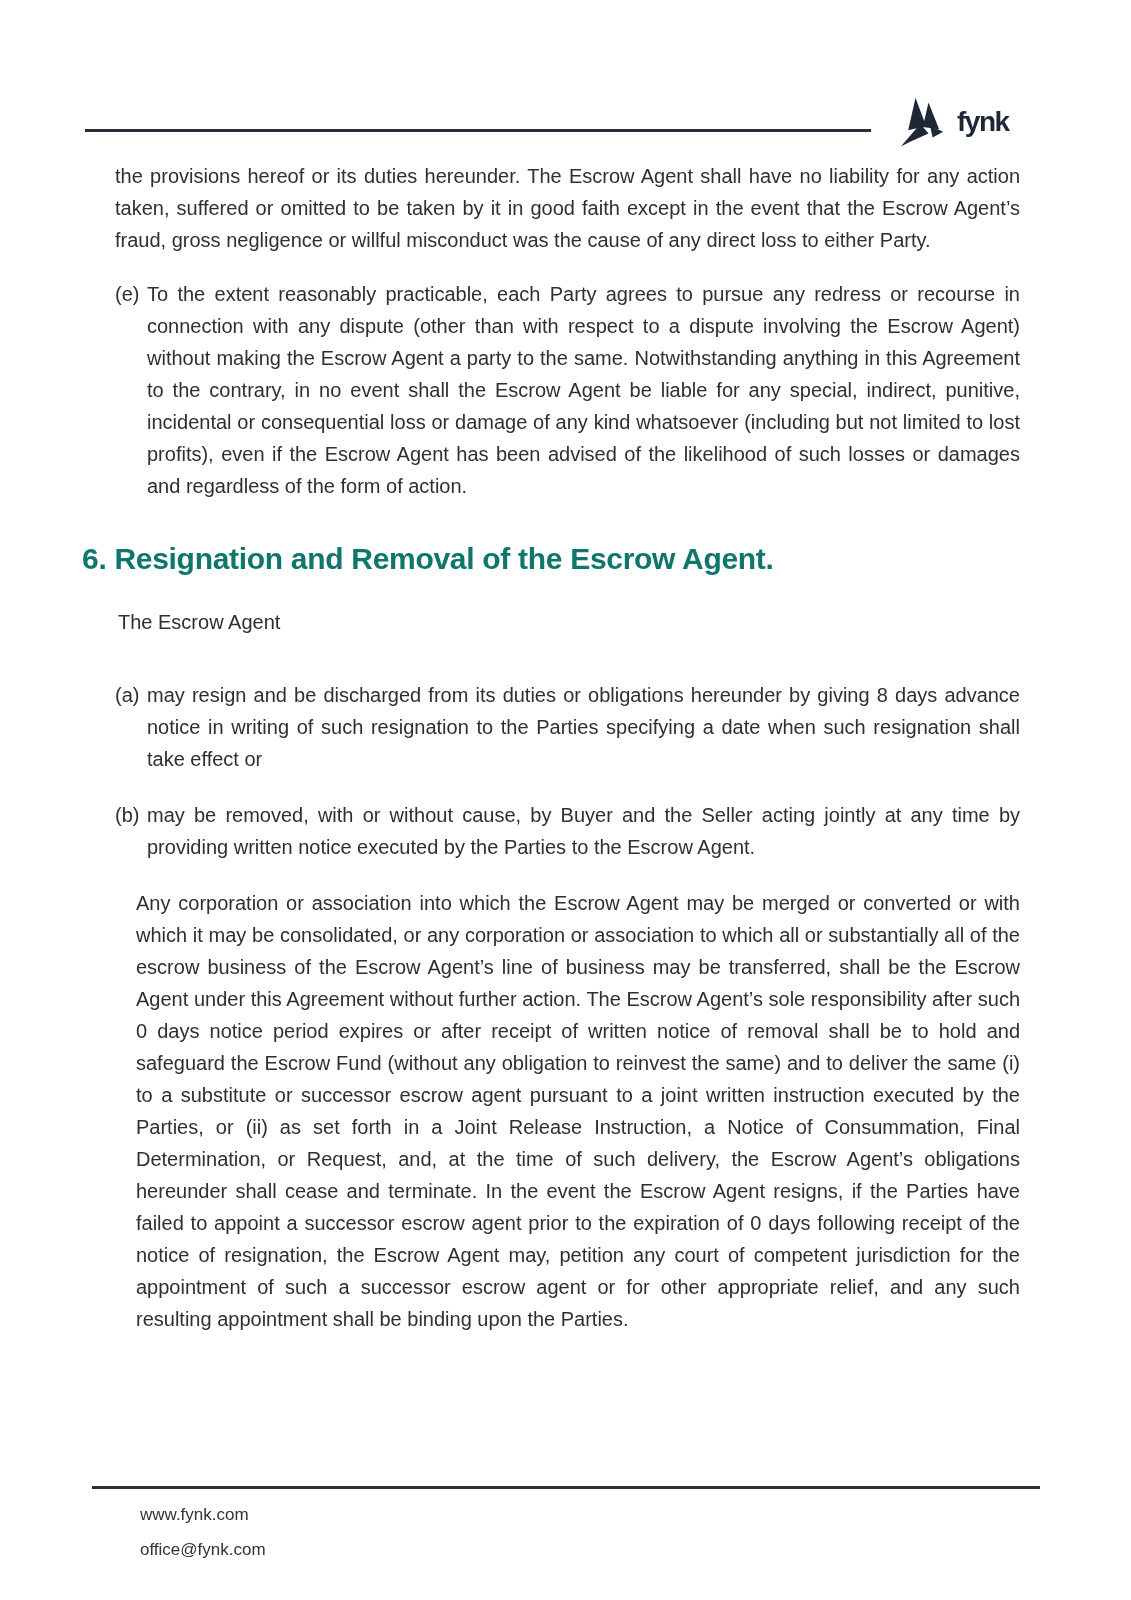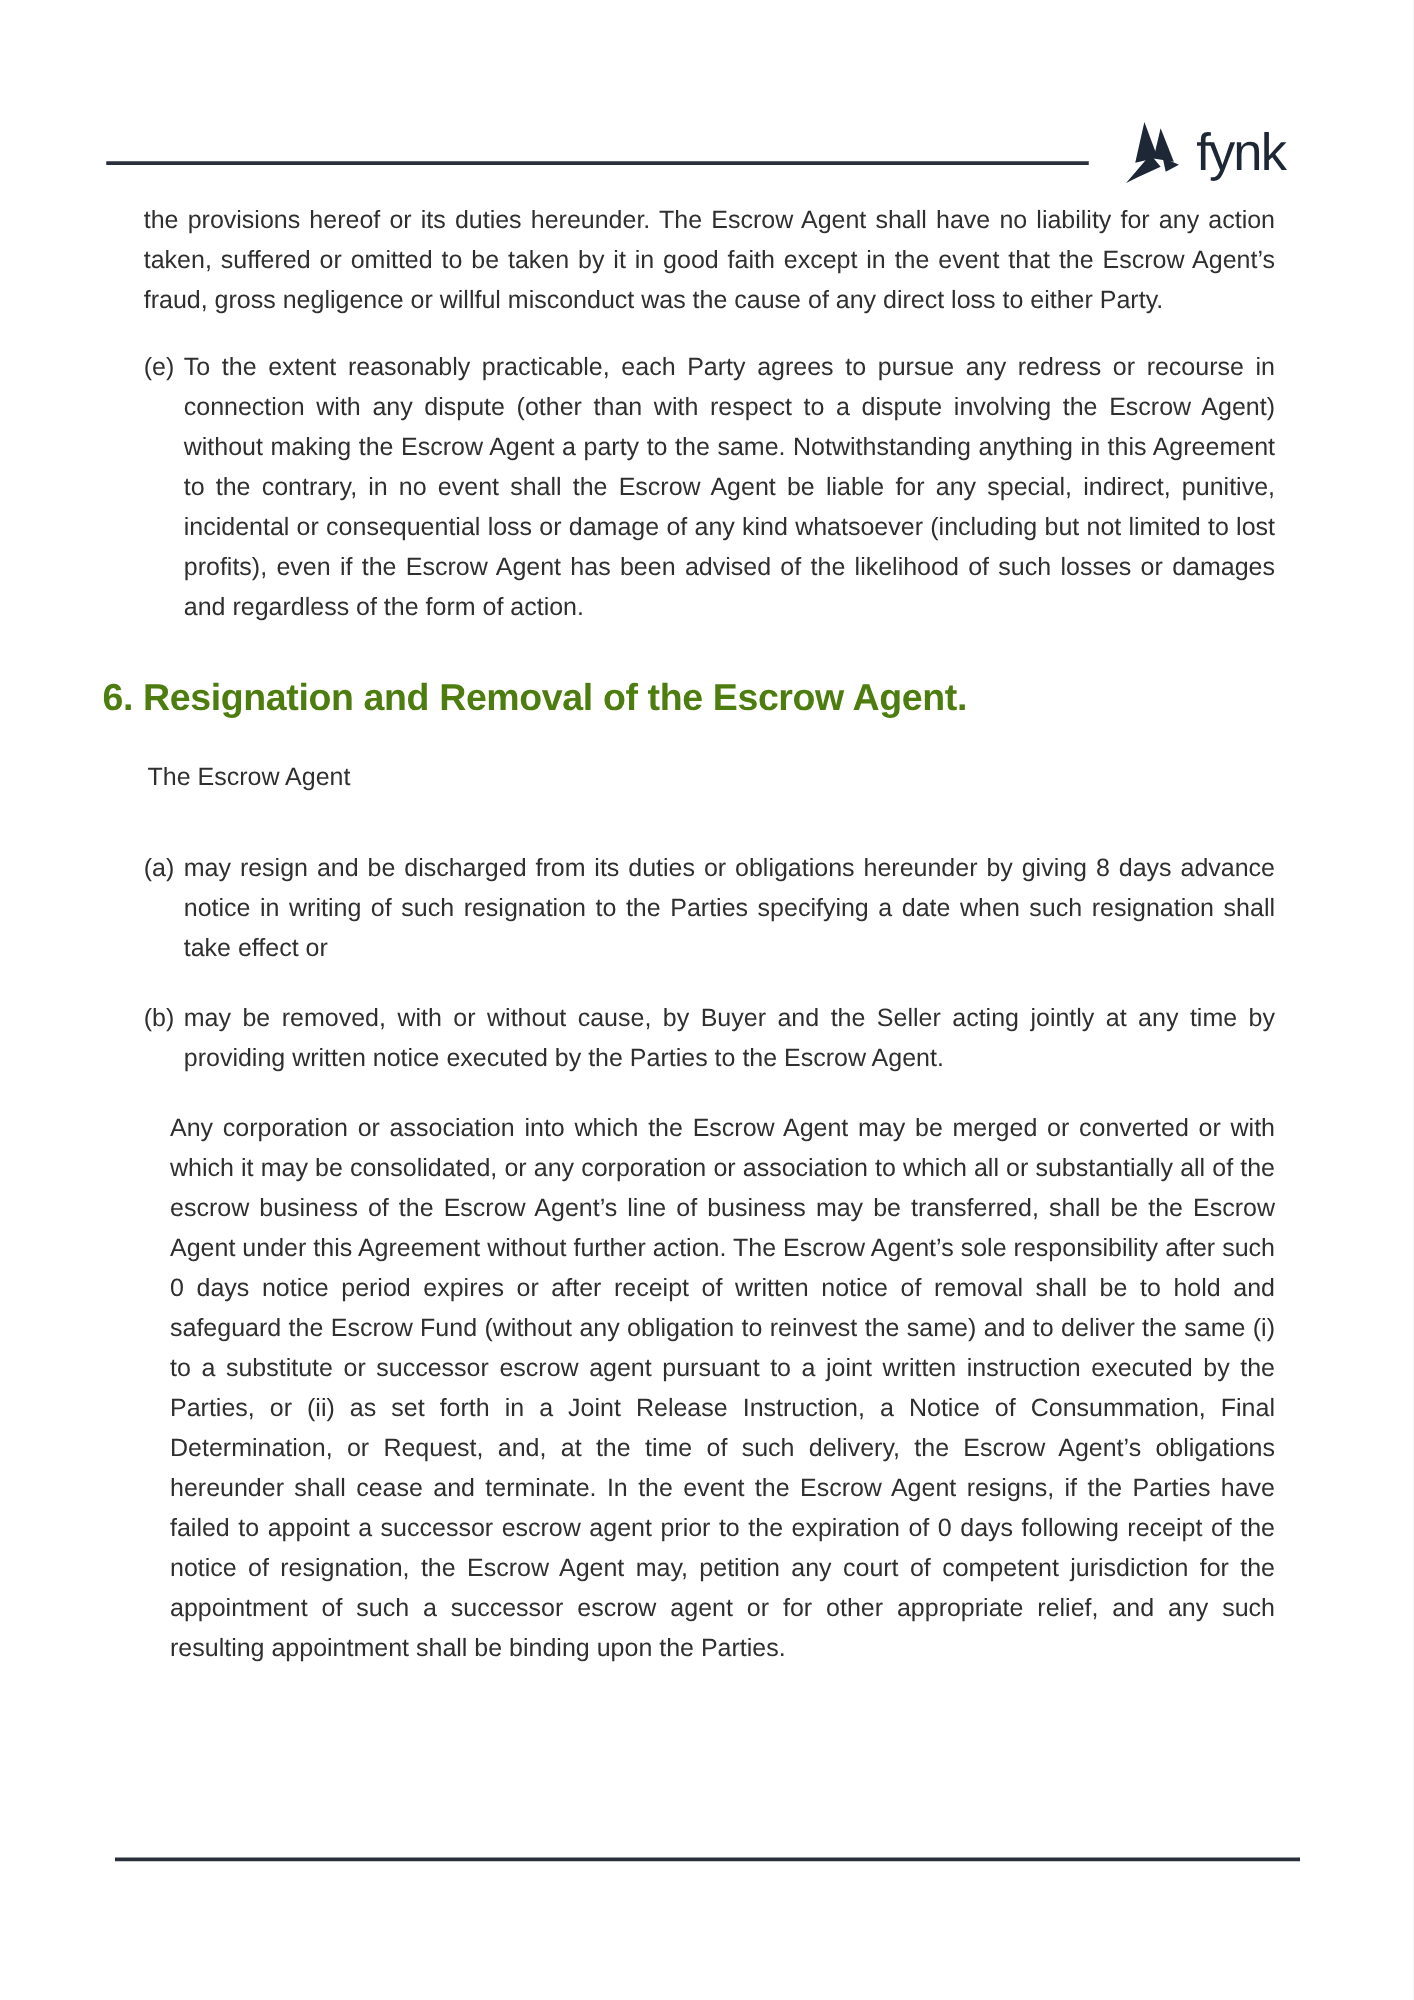--- a/index.html
+++ b/index.html
@@ -23,22 +23,22 @@
   }
   .logo {
     position: absolute;
     left: 896px; top: 96px;
     display: flex;
     align-items: center;
     gap: 9px;
   }
   .logo svg { display: block; }
   .logo .wordmark {
-    font-size: 42px;
-    font-weight: 400;
+    font-size: 28px;
+    font-weight: 700;
     letter-spacing: -1.5px;
     color: #1d2736;
     line-height: 1;
   }
   
   .content {
     position: absolute;
     left: 115px; top: 160px;
     width: 905px;
     font-size: 20px;
@@ -55,21 +55,21 @@
   .list-item .label {
     flex: 0 0 32px;
     text-align: left;
   }
   .list-item .item-text { flex: 1; }
   .section-heading {
     margin: 36px 0 26px -33px;
     font-size: 30px;
     line-height: 42px;
     font-weight: 700;
-    color: #4d7c0f;
+    color: #0f766e;
     letter-spacing: -0.3px;
     text-align: left;
   }
   .sub-intro {
     margin-left: 3px;
     margin-bottom: 41px;
     text-align: left;
   }
   
   .footer-rule {
@@ -128,14 +128,18 @@
     <div class="list-item">
       <span class="label">(b)</span>
       <div class="item-text">may be removed, with or without cause, by Buyer and the Seller acting jointly at any time by providing written notice executed by the Parties to the Escrow Agent.</div>
     </div>
 
     <p class="para flush">Any corporation or association into which the Escrow Agent may be merged or converted or with which it may be consolidated, or any corporation or association to which all or substantially all of the escrow business of the Escrow Agent’s line of business may be transferred, shall be the Escrow Agent under this Agreement without further action. The Escrow Agent’s sole responsibility after such 0 days notice period expires or after receipt of written notice of removal shall be to hold and safeguard the Escrow Fund (without any obligation to reinvest the same) and to deliver the same (i) to a substitute or successor escrow agent pursuant to a joint written instruction executed by the Parties, or (ii) as set forth in a Joint Release Instruction, a Notice of Consummation, Final Determination, or Request, and, at the time of such delivery, the Escrow Agent’s obligations hereunder shall cease and terminate. In the event the Escrow Agent resigns, if the Parties have failed to appoint a successor escrow agent prior to the expiration of 0 days following receipt of the notice of resignation, the Escrow Agent may, petition any court of competent jurisdiction for the appointment of such a successor escrow agent or for other appropriate relief, and any such resulting appointment shall be binding upon the Parties.</p>
 
   </div>
 
   <div class="footer-rule"></div>
+  <div class="footer-text">
+    <div>www.fynk.com</div>
+    <div>office@fynk.com</div>
+  </div>
 
 </div>
 
 </body></html>

